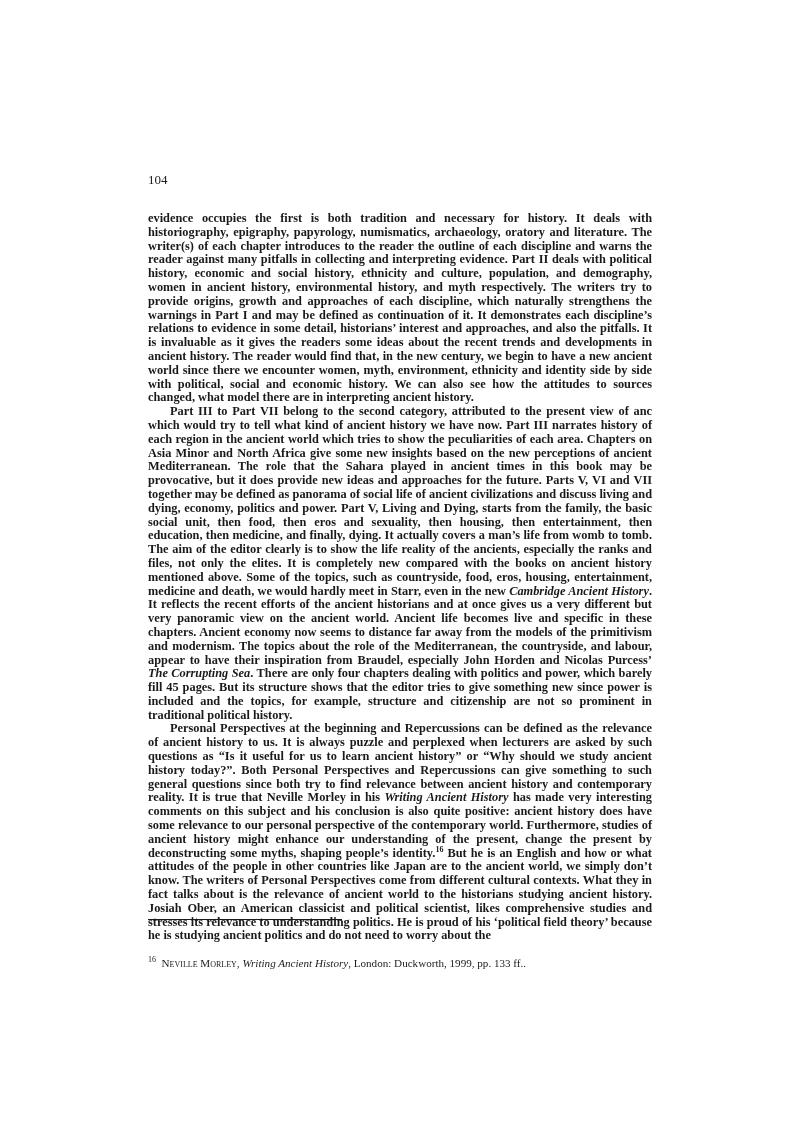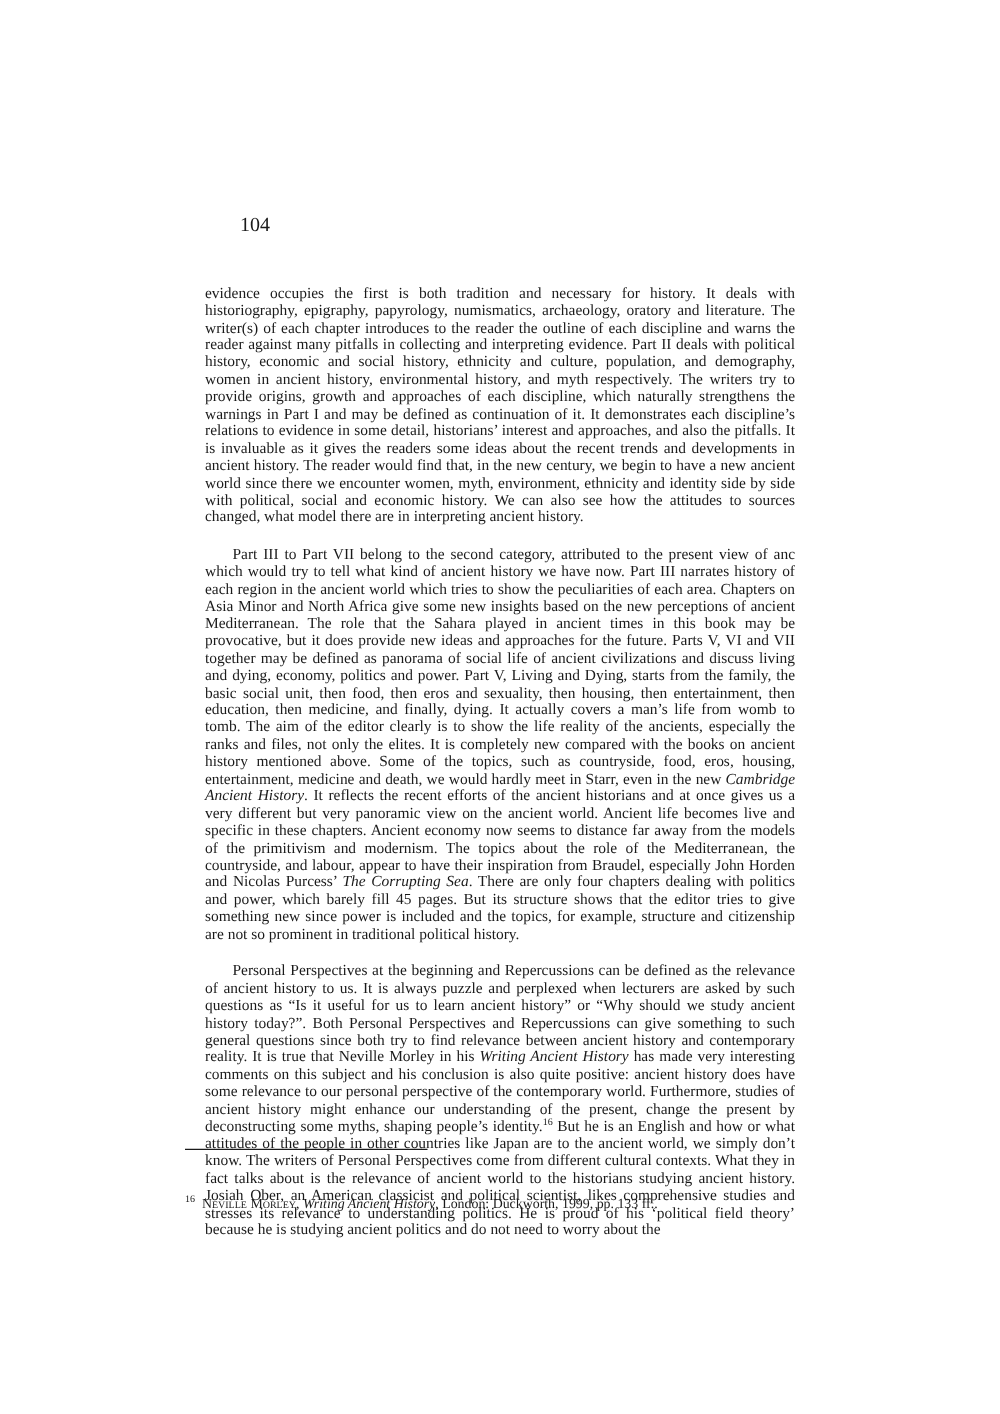--- a/index.html
+++ b/index.html
@@ -1,22 +1,22 @@
 <!DOCTYPE html>
 <html><head>
 <meta charset="utf-8">
 <style>
   html, body { margin:0; padding:0; background:#ffffff; }
   body { width:800px; height:1131px; position:relative; overflow:hidden;
          font-family:"Liberation Serif","DejaVu Serif",serif; color:#1a1a1a; }
-  .running-head { position:absolute; top:172px; left:148px; width:504px; height:18px; font-size:16px;margin-left:44px; }
+  .running-head { position:absolute; top:172px; left:148px; width:504px; height:18px; font-size:13px; }
   .page-number { position:absolute; left:0; top:0; }
   .running-title { position:absolute; left:0; width:100%; text-align:center; top:0; font-variant:small-caps; letter-spacing:0.2px; }
   .body-text { position:absolute; top:212px; left:148px; width:504px; font-size:12.35px; line-height:13.8px; text-align:justify; }
-  .body-text p { margin:16px; }
+  .body-text p { margin:0;font-weight:bold; }
   .body-text p.indent { text-indent:22px; }
   .body-text i { font-style:italic; }
   sup { font-size:8px; line-height:0; vertical-align:super; }
   .fn-rule { position:absolute; left:148px; top:919px; width:194px; height:0; border-top:1px solid #1a1a1a; }
   .footnote { position:absolute; left:148px; top:929px; width:504px; font-size:11.1px; line-height:13px;margin-top:28px; }
   .sc { font-variant:small-caps; }
 </style>
 </head>
 <body>
 

